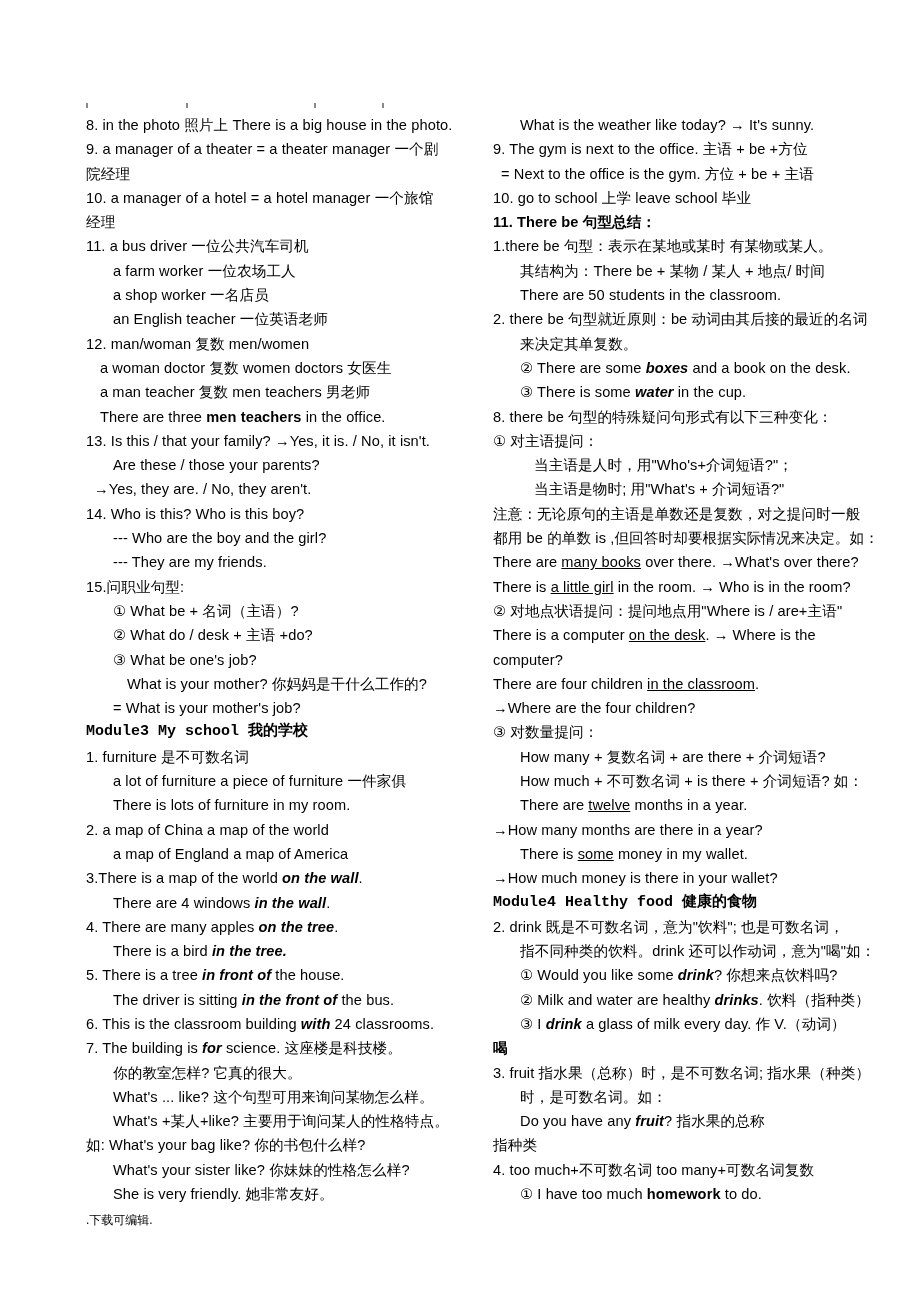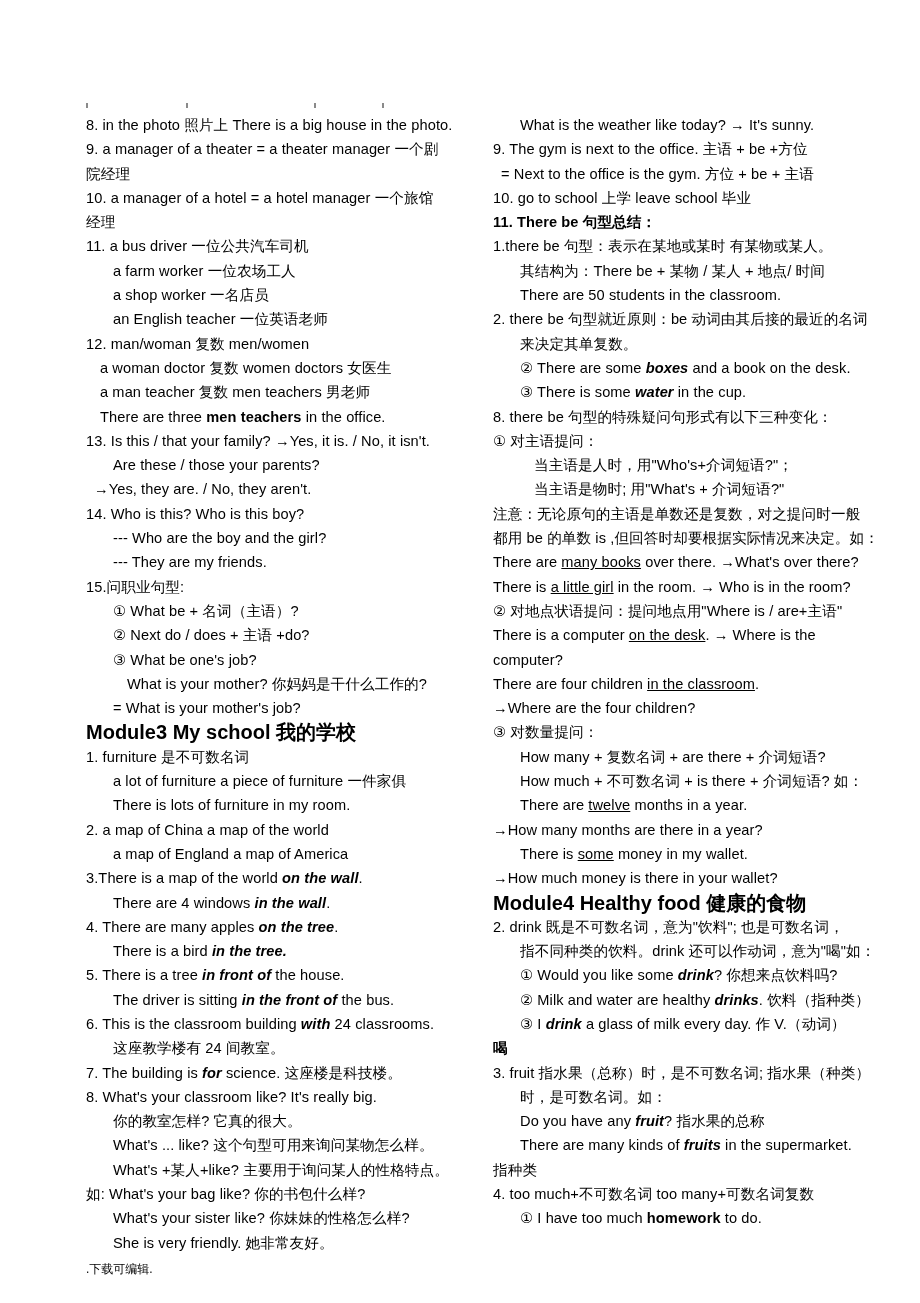--- a/index.html
+++ b/index.html
@@ -57,24 +57,25 @@
     letter-spacing: 0.1px;
   }
   .i1 { padding-left: 0px; }
   .i2 { padding-left: 14px; }
   .i3 { padding-left: 27px; }
   .i4 { padding-left: 41px; }
   .i5 { padding-left: 8px; }
 
   .bold { font-weight: bold; }
   .modhead {
-    font-size: 20px;
+    font-size: 15px;
     line-height: 24.3px;
     font-weight: bold;
     white-space: nowrap;
+    font-family: Liberation Mono, monospace;
   }
   .footer {
     font-size: 12px;
     line-height: 24.3px;
     padding-top: 2px;
   }
   b { font-weight: bold; }
   .bi { font-weight: bold; font-style: italic; }
   u { text-decoration: underline; }
 </style>
@@ -108,42 +109,40 @@
           <div class="ln i2">a man teacher  复数  men teachers   男老师</div>
           <div class="ln i2">There are three <b>men teachers</b> in the office.</div>
           <div class="ln i1">13. Is this / that your family?   →Yes, it is. / No, it isn't.</div>
           <div class="ln i3">Are these / those your parents?</div>
           <div class="ln i5">→Yes, they are. / No, they aren't.</div>
           <div class="ln i1">14. Who is this?    Who is this boy?</div>
           <div class="ln i3">--- Who are the boy and the girl?</div>
           <div class="ln i3">--- They are my friends.</div>
           <div class="ln i1">15.问职业句型:</div>
           <div class="ln i3">① What be +  名词（主语）?</div>
-          <div class="ln i3">② Next do / does +  主语 +do?</div>
+          <div class="ln i3">② What do / desk +  主语 +do?</div>
           <div class="ln i3">③ What be one's job?</div>
           <div class="ln i4">What is your mother?  你妈妈是干什么工作的?</div>
           <div class="ln i3">= What is your mother's job?</div>
         </div>
       <div class="modhead">Module3   My school 我的学校</div>
       <div>
           <div class="ln i1">1. furniture 是不可数名词</div>
           <div class="ln i3">a lot of furniture    a piece of furniture  一件家俱</div>
           <div class="ln i3">There is lots of furniture in my room.</div>
           <div class="ln i1">2. a map of China           a map of the world</div>
           <div class="ln i3">a map of England       a map of America</div>
           <div class="ln i1">3.There is a map of the world <span class="bi">on the wall</span>.</div>
           <div class="ln i3">There are 4 windows <span class="bi">in the wall</span>.</div>
           <div class="ln i1">4. There are many apples <span class="bi">on the tree</span>.</div>
           <div class="ln i3">There is a bird <span class="bi">in the tree.</span></div>
           <div class="ln i1">5. There is a tree <span class="bi">in front of</span> the house.</div>
           <div class="ln i3">The driver is sitting <span class="bi">in the front of</span> the bus.</div>
           <div class="ln i1">6. This is the classroom building <span class="bi">with</span> 24 classrooms.</div>
-          <div class="ln i3">这座教学楼有 24 间教室。</div>
           <div class="ln i1">7. The building is <span class="bi">for</span> science.    这座楼是科技楼。</div>
-          <div class="ln i1">8. What's your classroom like?   It's really big.</div>
           <div class="ln i3">你的教室怎样? 它真的很大。</div>
           <div class="ln i3">What's ... like? 这个句型可用来询问某物怎么样。</div>
           <div class="ln i3">What's +某人+like?  主要用于询问某人的性格特点。</div>
           <div class="ln i1">如: What's your bag like?  你的书包什么样?</div>
           <div class="ln i3">What's your sister like?  你妹妹的性格怎么样?</div>
           <div class="ln i3">She is very friendly.  她非常友好。</div>
         </div>
       <div class="footer">.下载可编辑.</div>
     </div>
 
@@ -186,21 +185,20 @@
       <div>
           <div class="ln i1">2. drink 既是不可数名词，意为"饮料"; 也是可数名词，</div>
           <div class="ln i3">指不同种类的饮料。drink 还可以作动词，意为"喝"如：</div>
           <div class="ln i3">① Would you like some <span class="bi">drink</span>?   你想来点饮料吗?</div>
           <div class="ln i3">② Milk and water are healthy <span class="bi">drinks</span>. 饮料（指种类）</div>
           <div class="ln i3">③ I <span class="bi">drink</span> a glass of milk every day.    作 V.（动词）</div>
           <div class="ln i1 bold">喝</div>
           <div class="ln i1">3. fruit 指水果（总称）时，是不可数名词; 指水果（种类）</div>
           <div class="ln i3">时，是可数名词。如：</div>
           <div class="ln i3">Do you have any <span class="bi">fruit</span>?    指水果的总称</div>
-          <div class="ln i3">There are many kinds of <span class="bi">fruits</span> in the supermarket.</div>
           <div class="ln i1">指种类</div>
           <div class="ln i1">4. too much+不可数名词     too many+可数名词复数</div>
           <div class="ln i3">① I have too much <b>homework</b> to do.</div>
         </div>
     </div>
 
   </div>
 </div>
 
 </body></html>

